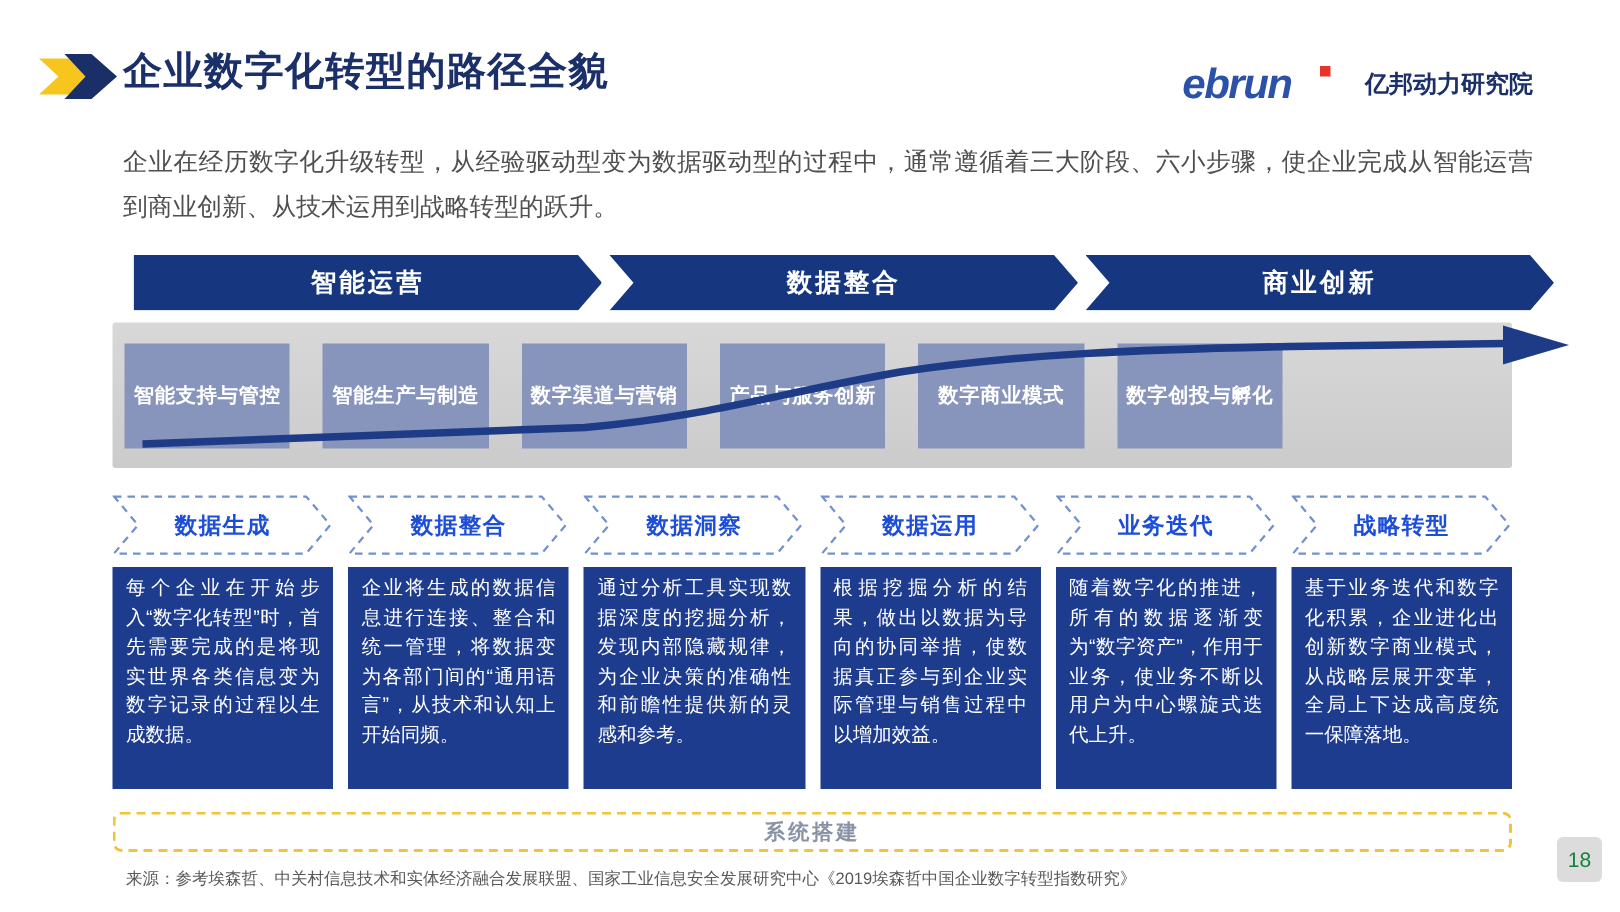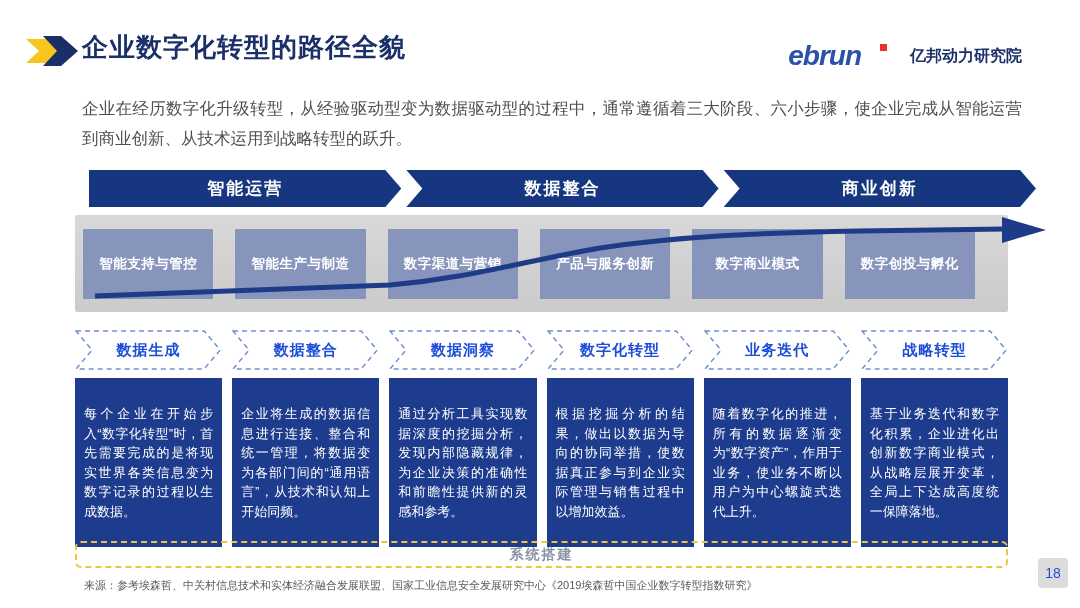--- a/index.html
+++ b/index.html
@@ -24,48 +24,48 @@
   .stage {
     flex:1; background:#16377f; color:#ffffff; font-weight:bold; font-size:17px;
     display:flex; align-items:center; justify-content:center; letter-spacing:2px;
     clip-path:polygon(0 0, calc(100% - 16px) 0, 100% 50%, calc(100% - 16px) 100%, 0 100%, 16px 50%);
   }
   .stage.first { clip-path:polygon(0 0, calc(100% - 16px) 0, 100% 50%, calc(100% - 16px) 100%, 0 100%); }
   .gray-band {
     position:absolute; left:75px; top:215px; width:933px; height:97px;
     background:linear-gradient(#d8d8d8,#cbcbcb); border-radius:2px;
   }
-  .caps { position:absolute; left:83px; top:229px; width:892px; display:flex; gap:22px; }
+  .caps { position:absolute; left:83px; top:229px; width:772px; display:flex; gap:22px; }
   .cap {
     flex:1; height:70px; background:#8794bc; color:#ffffff; font-weight:bold; font-size:13.5px;
     display:flex; align-items:center; justify-content:center; letter-spacing:0.5px;
   }
   .trend { position:absolute; left:0; top:0; pointer-events:none; z-index:5; }
   .steps-row { position:absolute; left:75px; top:330px; width:933px; display:flex; gap:10px; height:40px; }
   .step-label { flex:1; position:relative; }
   .step-label svg { position:absolute; inset:0; width:100%; height:100%; }
   .step-label span {
     position:absolute; inset:0; display:flex; align-items:center; justify-content:center;
     color:#1d4ed8; font-weight:bold; font-size:15px; letter-spacing:1px;
   }
   .descs { position:absolute; left:75px; top:378px; width:933px; display:flex; gap:10px; align-items:stretch; }
   .desc {
     flex:1; background:#1d3c8d; color:#ffffff; font-size:13px; line-height:1.5;
-    padding:26px 9px; min-height:148px; text-align:justify; box-sizing:border-box;
+    padding:4px 9px; min-height:148px; text-align:justify; box-sizing:border-box;
   }
   .sys-band {
     position:absolute; left:75px; top:541px; width:933px; height:27px; box-sizing:border-box;
     border:2px dashed #f0c53a; border-radius:6px;
     display:flex; align-items:center; justify-content:center;
     font-size:14px; font-weight:bold; color:#8a93a6; letter-spacing:2px;
   }
   .source { position:absolute; left:84px; top:578px; margin:0; font-size:11px; color:#595959; }
   .page-num {
     position:absolute; right:12px; bottom:20px; width:30px; height:30px;
-    background:#dcdcdc; border-radius:4px; color:#1d4ed8; font-size:14px;
+    background:#dcdcdc; border-radius:4px; color:#15803d; font-size:14px;
     display:flex; align-items:center; justify-content:center;
   }
 </style>
 </head>
 <body>
 
 <div class="slide">
 
   <svg class="hdr-icon" width="56" height="30" viewBox="0 0 56 30">
     <polygon points="0,3 20,3 34,15 20,27 0,27 13,15" fill="#f6c51e"></polygon>
@@ -120,21 +120,21 @@
     <div class="step-label">
       <svg viewBox="0 0 147 40" preserveAspectRatio="none">
         <polygon points="1,1 129,1 145,20 129,39 1,39 17,20" fill="#ffffff" stroke="#7291cf" stroke-width="1.5" stroke-dasharray="5,4"></polygon>
       </svg>
       <span>数据洞察</span>
     </div>
     <div class="step-label">
       <svg viewBox="0 0 147 40" preserveAspectRatio="none">
         <polygon points="1,1 129,1 145,20 129,39 1,39 17,20" fill="#ffffff" stroke="#7291cf" stroke-width="1.5" stroke-dasharray="5,4"></polygon>
       </svg>
-      <span>数字化转型</span>
+      <span>数据运用</span>
     </div>
     <div class="step-label">
       <svg viewBox="0 0 147 40" preserveAspectRatio="none">
         <polygon points="1,1 129,1 145,20 129,39 1,39 17,20" fill="#ffffff" stroke="#7291cf" stroke-width="1.5" stroke-dasharray="5,4"></polygon>
       </svg>
       <span>业务迭代</span>
     </div>
     <div class="step-label">
       <svg viewBox="0 0 147 40" preserveAspectRatio="none">
         <polygon points="1,1 129,1 145,20 129,39 1,39 17,20" fill="#ffffff" stroke="#7291cf" stroke-width="1.5" stroke-dasharray="5,4"></polygon>

